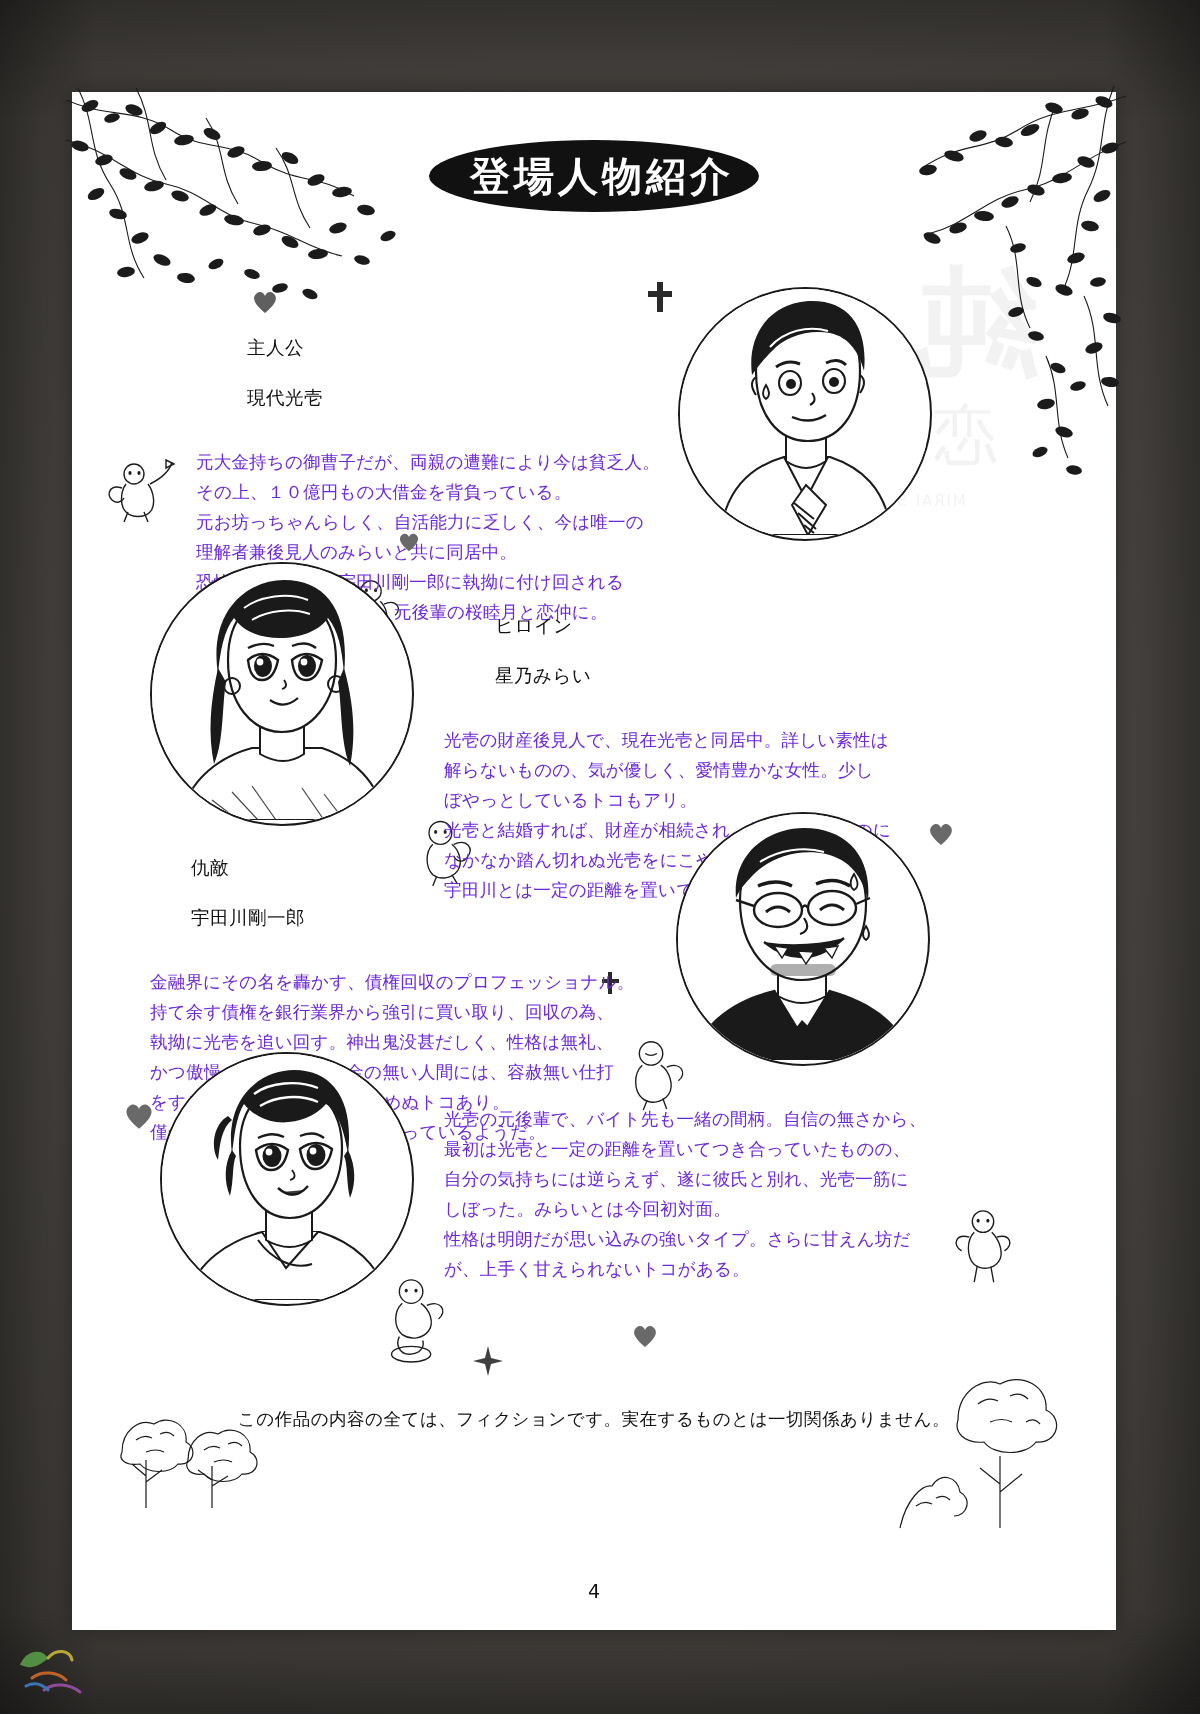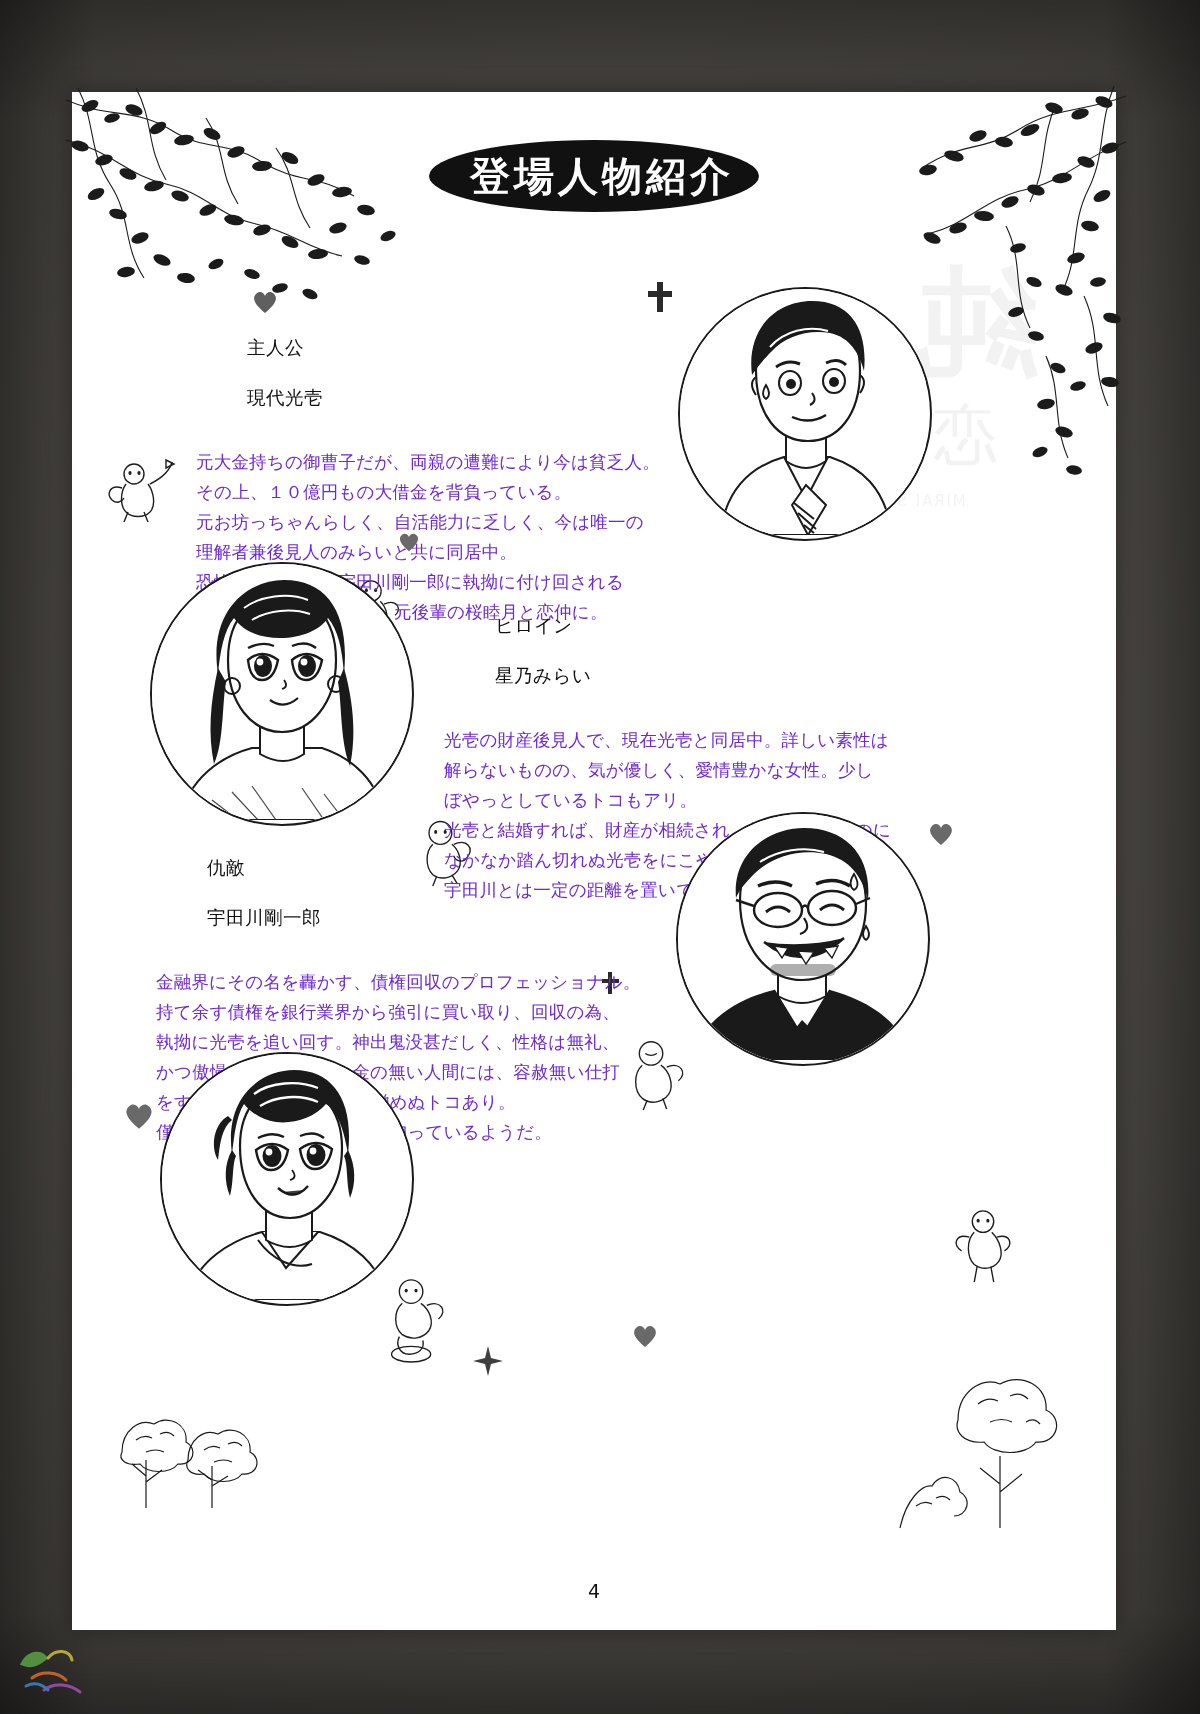--- a/index.html
+++ b/index.html
@@ -564,21 +564,21 @@
 
         <g fill="#1a1a1a" opacity="0.35">
           <rect x="92" y="150" width="66" height="12" rx="6"></rect>
         </g>
 
         <path d="M176 60 q7 12 0 16 q-7 -5 0 -16z" fill="none" stroke="#1a1a1a" stroke-width="1.8"></path>
         <path d="M188 112 q6 10 0 14 q-6 -4 0 -14z" fill="none" stroke="#1a1a1a" stroke-width="1.8"></path>
       </svg>
     </div>
 
-    <div class="entry-text" style="left:84px; top:742px; width:570px;">
+    <div class="entry-text" style="left:78px; top:742px; width:570px;font-family:Liberation Serif, serif;">
       <div class="role-line">
         <span>仇敵</span>
         <span>　</span>
         <span>宇田川剛一郎</span>
       </div>
       <div class="desc">金融界にその名を轟かす、債権回収のプロフェッショナル。
 持て余す債権を銀行業界から強引に買い取り、回収の為、
 執拗に光壱を追い回す。神出鬼没甚だしく、性格は無礼、
 かつ傲慢の上、強引。お金の無い人間には、容赦無い仕打
 をする極悪人だが、どこか憎めぬトコあり。
@@ -619,20 +619,26 @@
         <ellipse cx="154" cy="101" rx="9.5" ry="11" fill="#1a1a1a"></ellipse>
         <circle cx="151" cy="97" r="3.4" fill="#fff"></circle>
 
         <path d="M130 116 q6 8 -2 10" fill="none" stroke="#1a1a1a" stroke-width="1.8"></path>
         <path d="M116 134 q16 14 30 -2" fill="none" stroke="#1a1a1a" stroke-width="2.4"></path>
         <path d="M120 138 q12 8 22 -2" fill="#1a1a1a" opacity="0.85"></path>
       </svg>
     </div>
 
     <div class="entry-text" style="left:372px; top:1012px; width:580px;">
+      <div class="desc">光壱の元後輩で、バイト先も一緒の間柄。自信の無さから、
+最初は光壱と一定の距離を置いてつき合っていたものの、
+自分の気持ちには逆らえず、遂に彼氏と別れ、光壱一筋に
+しぼった。みらいとは今回初対面。
+性格は明朗だが思い込みの強いタイプ。さらに甘えん坊だ
+が、上手く甘えられないトコがある。</div>
     </div>
   </div>
 
   <div class="deco" style="left:40px; bottom:120px;">
     <svg width="170" height="120" viewBox="0 0 170 120">
       <g stroke="#1b1b1b" stroke-width="1.2" fill="none">
         <path d="M34 118 L34 70 M34 86 L20 74 M34 92 L50 80"></path>
         <path d="M100 118 L100 76 M100 90 L86 80 M100 96 L116 86"></path>
         <path d="M10 62 C10 40 28 28 42 34 C56 24 76 34 74 52 C86 58 82 76 66 74 C58 84 36 84 28 74 C14 76 6 70 10 62Z"></path>
         <path d="M76 70 C76 50 92 38 106 44 C120 34 140 44 138 62 C150 68 146 86 130 84 C122 94 100 94 92 84 C78 86 72 78 76 70Z"></path>
@@ -647,20 +653,21 @@
       <g stroke="#1b1b1b" stroke-width="1.2" fill="none">
         <path d="M120 168 L120 96 M120 124 L100 108 M120 132 L142 114"></path>
         <path d="M78 60 C78 32 102 16 120 24 C142 12 168 26 166 50 C184 58 178 84 156 82 C146 96 114 96 104 82 C84 84 74 72 78 60Z"></path>
         <path d="M98 44 q10 -8 20 -3 M130 36 q10 -5 18 3 M110 62 q12 -5 22 0 M146 62 q8 -5 14 2"></path>
         <path d="M20 168 C26 140 42 124 52 126 C60 112 78 116 80 132 C92 138 88 156 74 156"></path>
         <path d="M36 146 q8 -6 16 -2 M56 138 q8 -4 14 2"></path>
       </g>
     </svg>
   </div>
 
+  <div id="disclaimer">この作品の内容の全ては、フィクションです。実在するものとは一切関係ありません。</div>
   <div id="page-number">4</div>
 
 </div>
 
 <div id="corner-mark">
   <svg width="90" height="70" viewBox="0 0 90 70">
     <g fill="none" stroke-width="3" stroke-linecap="round">
       <path d="M8 30 C14 18 26 16 32 24 C26 30 16 34 8 30Z" stroke="#5ea84a" fill="#5ea84a" opacity="0.9"></path>
       <path d="M34 24 C42 14 56 16 58 26" stroke="#c8b43a"></path>
       <path d="M18 44 C28 36 44 38 52 46" stroke="#d06a2a"></path>

